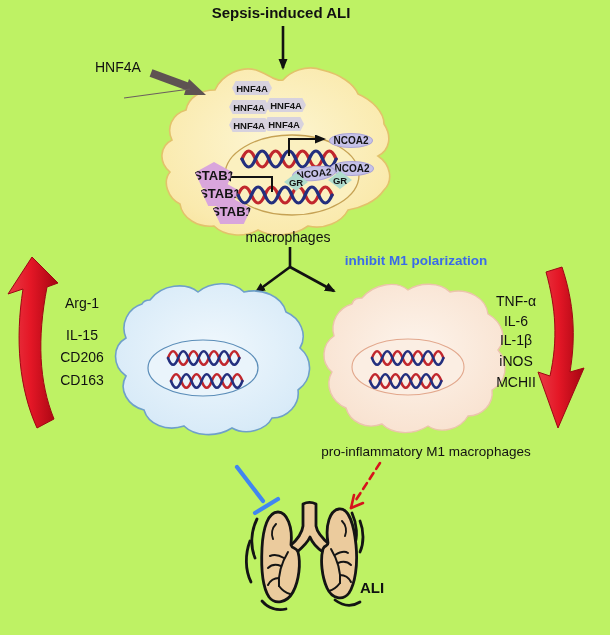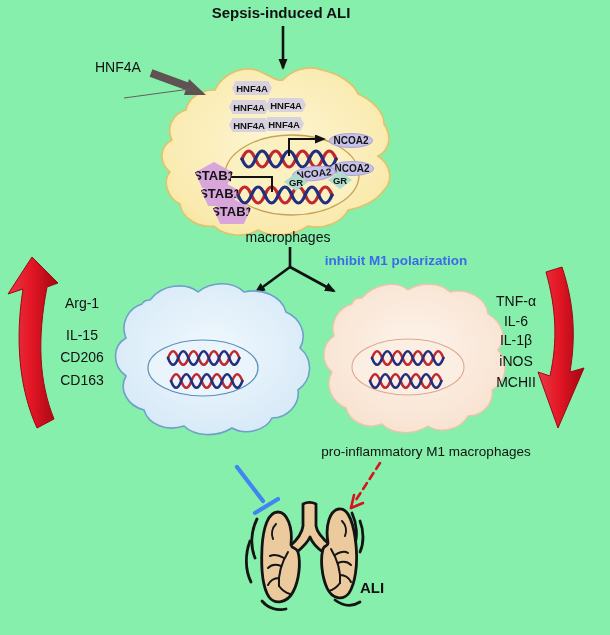--- a/index.html
+++ b/index.html
@@ -1,17 +1,17 @@
 <!DOCTYPE html>
 <html><head>
 <meta charset="utf-8">
 <style>
   html,body{margin:0;padding:0;background:#fff;}
   .stage{
-    position:relative;width:610px;height:635px;background:#86efac;overflow:hidden;
+    position:relative;width:610px;height:635px;background:#bef264;overflow:hidden;
     font-family:"Liberation Sans",sans-serif;color:#111;
   }
   .stage svg.layer{position:absolute;left:0;top:0;}
   .label{position:absolute;white-space:nowrap;line-height:1.1;}
   .cx{transform:translateX(-50%);}
   .title{font-size:15px;font-weight:bold;}
   .side-label{font-size:14px;}
   .cell-caption{font-size:14px;}
   .heading{font-size:13.5px;font-weight:bold;color:#3A6BE8;}
   .marker{font-size:14px;text-align:center;width:90px;}
@@ -196,21 +196,21 @@
 
   <div class="badge diamond" style="left:284px;top:173px;">GR</div>
   <div class="badge diamond" style="left:328px;top:171px;">GR</div>
 
   <div class="badge pent" style="left:195px;top:162px;">STAB1</div>
   <div class="badge pent" style="left:201px;top:180px;">STAB1</div>
   <div class="badge pent" style="left:213px;top:198px;">STAB1</div>
 
   <div class="label cell-caption cx" style="left:288px;top:230px;">macrophages</div>
 
-  <div class="label heading cx" style="left:396px;top:254px;">inhibit M1 polarization</div>
+  <div class="label heading cx" style="left:416px;top:254px;">inhibit M1 polarization</div>
 
   <div class="label marker" style="left:37px;top:296px;">Arg-1</div>
   <div class="label marker" style="left:37px;top:328px;">IL-15</div>
   <div class="label marker" style="left:37px;top:350px;">CD206</div>
   <div class="label marker" style="left:37px;top:373px;">CD163</div>
 
   <div class="label marker" style="left:471px;top:294px;">TNF-α</div>
   <div class="label marker" style="left:471px;top:314px;">IL-6</div>
   <div class="label marker" style="left:471px;top:333px;">IL-1β</div>
   <div class="label marker" style="left:471px;top:354px;">iNOS</div>

